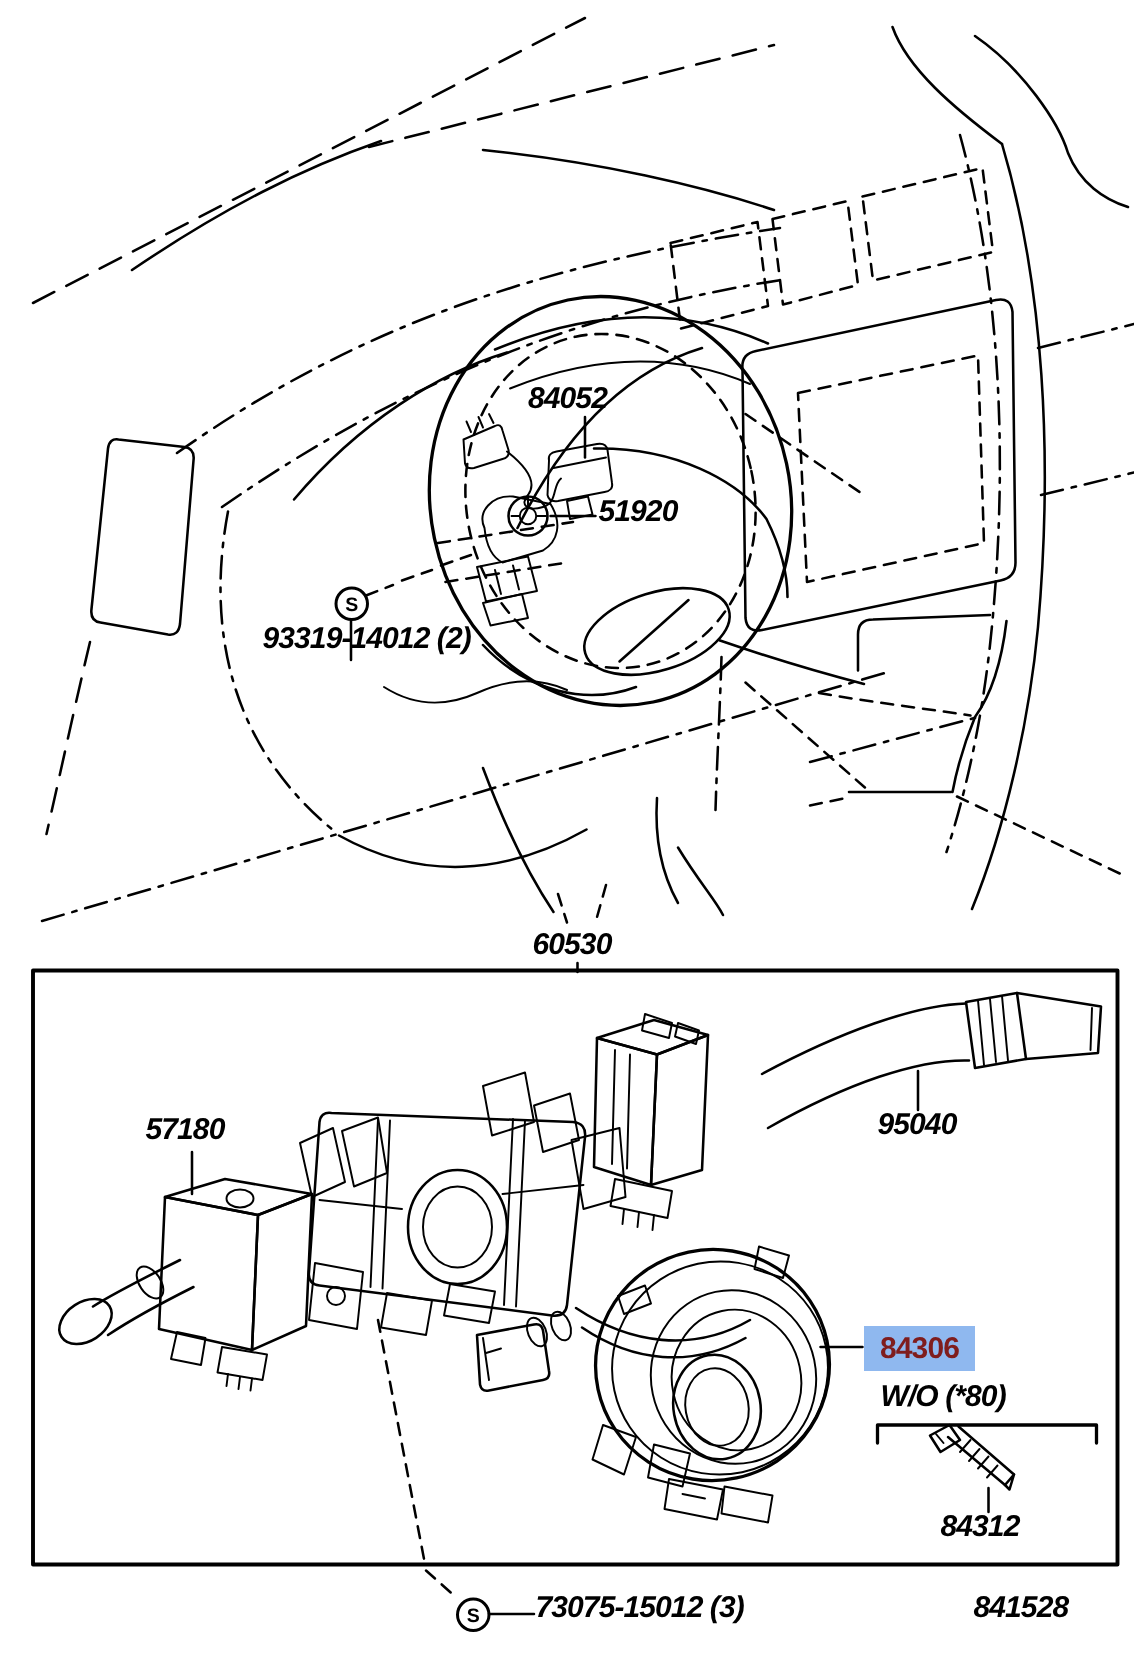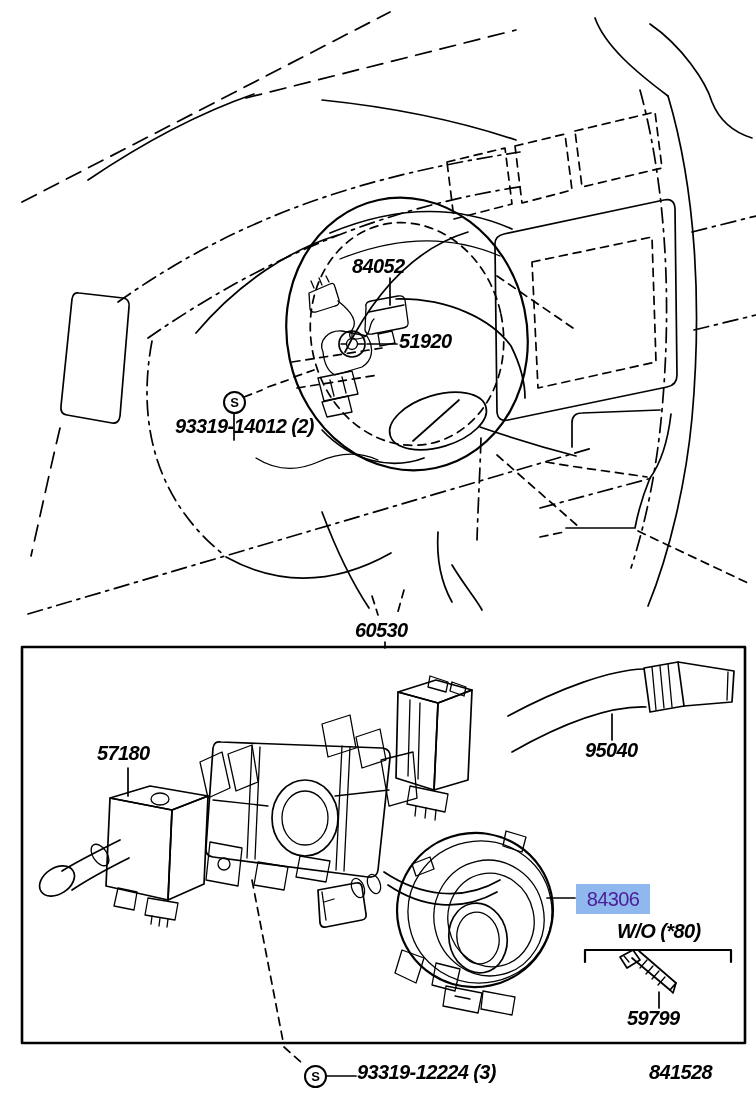--- a/index.html
+++ b/index.html
@@ -21,30 +21,30 @@
     position:absolute;font-weight:bold;font-size:20px;line-height:1;
     letter-spacing:-0.6px;color:#000;white-space:nowrap;font-style:italic;
   }
   .s-circle{
     position:absolute;width:19px;height:19px;border:2px solid #000;border-radius:50%;
     display:flex;align-items:center;justify-content:center;
     font-size:13px;font-weight:bold;color:#000;line-height:1;
   }
   .highlight-box{
     position:absolute;left:576px;top:884px;width:74px;height:30px;
-    background:#8FB8EF;color:#4c1d95;display:flex;align-items:center;justify-content:center;
-    font-weight:normal;font-size:20px;letter-spacing:-0.6px;
+    background:#8FB8EF;color:#7f1d1d;display:flex;align-items:center;justify-content:center;
+    font-weight:bold;font-size:20px;letter-spacing:-0.6px;
   }
   .lbl-84052{left:352px;top:256px;}
   .lbl-84450{left:399px;top:331px;}
   .lbl-93319-14012{left:175px;top:416px;}
   .lbl-84310{left:355px;top:620px;}
   .lbl-84140{left:97px;top:743px;}
   .lbl-84650{left:585px;top:740px;}
-  .lbl-wo80{left:587px;top:921px;margin-left:30px;}
+  .lbl-wo80{left:587px;top:921px;}
   .lbl-84312{left:627px;top:1008px;}
   .lbl-93319-15012{left:357px;top:1062px;}
   .lbl-841528{left:649px;top:1062px;}
   .s1{left:223px;top:391px;}
   .s2{left:304px;top:1065px;}
 </style>
 </head>
 <body>
 
 <div class="stage">
@@ -220,20 +220,20 @@
   </svg>
 
   <div class="plabel lbl-84052">84052</div>
   <div class="plabel lbl-84450">51920</div>
   <div class="plabel lbl-93319-14012">93319-14012 (2)</div>
   <div class="plabel lbl-84310">60530</div>
   <div class="plabel lbl-84140">57180</div>
   <div class="plabel lbl-84650">95040</div>
   <div class="highlight-box">84306</div>
   <div class="plabel lbl-wo80">W/O (*80)</div>
-  <div class="plabel lbl-84312">59799</div>
-  <div class="plabel lbl-93319-15012">93319-12224 (3)</div>
+  <div class="plabel lbl-84312">84312</div>
+  <div class="plabel lbl-93319-15012">73075-15012 (3)</div>
   <div class="plabel lbl-841528">841528</div>
 
   <div class="s-circle s1">S</div>
   <div class="s-circle s2">S</div>
 
 </div>
 
 </body></html>

